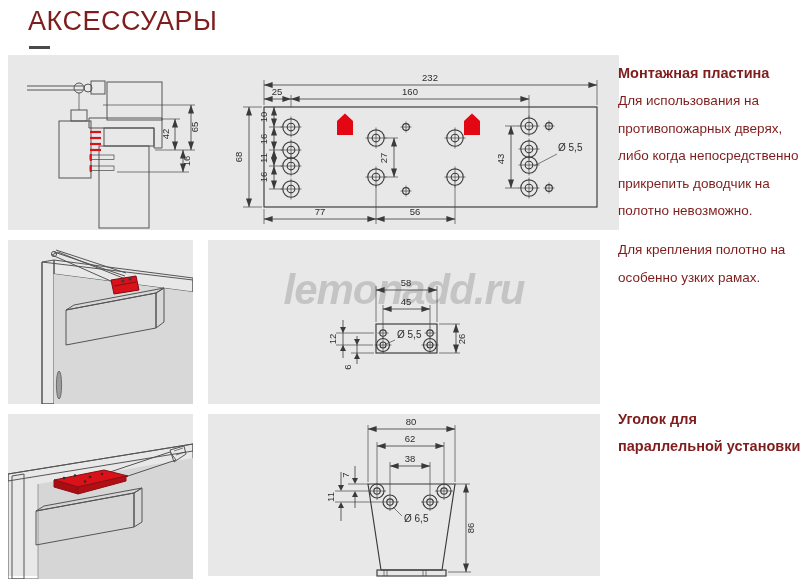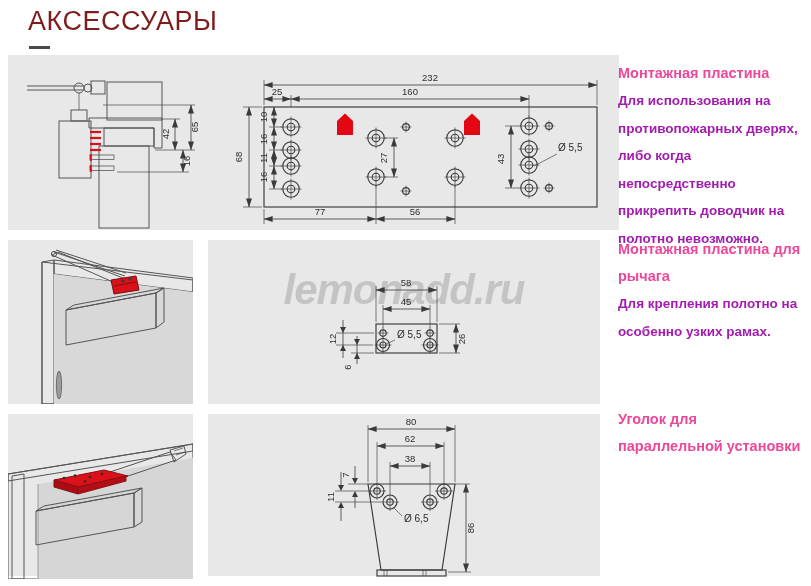--- a/index.html
+++ b/index.html
@@ -13,22 +13,22 @@
   }
   .title-dash{position:absolute;left:29px;top:46px;width:21px;height:2.5px;background:#4a4a4a;}
   .panel{position:absolute;background:#e8e8e8;}
   .p-left{left:8px;width:185px;}
   .p-mid{left:208px;width:392px;}
   .r1{top:55px;height:175px;padding-left:19px;}
   .r2{top:240px;height:164px;}
   .r3{top:414px;height:162px;}
   .text-col{position:absolute;left:618px;width:186px;}
   .t1{top:60px;} .t2{top:236px;} .t3{top:406px;}
-  .text-col h3{margin:0;font-size:14.5px;font-weight:700;line-height:27px;color:#ec4899;}
-  .text-col p{margin:0;font-size:13.5px;line-height:27.5px;color:#a21caf;font-weight:bold;}
+  .text-col h3{margin:0;font-size:14.5px;font-weight:700;line-height:27px;color:#7f1d1d;}
+  .text-col p{margin:0;font-size:13.5px;line-height:27.5px;color:#7f1d1d;}
   svg{display:block;}
   svg text{font-family:"Liberation Sans",sans-serif;font-size:9.5px;fill:#2d2d2d;}
   svg text.dia{font-size:10px;}
   .ln{fill:none;stroke:#3a3a3a;stroke-width:1.15;}
   .thin{fill:none;stroke:#3a3a3a;stroke-width:0.65;}
   .dimline{fill:none;stroke:#3a3a3a;stroke-width:0.8;}
   .arrp{fill:#3a3a3a;stroke:none;}
   .wm{font-size:42px;font-weight:700;font-style:italic;fill:#9f9f9f;opacity:.48;letter-spacing:-1px;}
   .oln{fill:none;stroke:#555;stroke-width:1;}
 </style>
@@ -275,21 +275,20 @@
     <polygon points="146,99 152,99 149,105" class="arrp"></polygon>
       <polygon points="146,119 152,119 149,113" class="arrp"></polygon>
     <text x="143" y="127" text-anchor="middle" transform="rotate(-90,143,127)">6</text>
 
     <text x="189" y="98" class="dia">Ø 5,5</text>
     <line x1="187" y1="100" x2="178" y2="104" class="thin"></line>
   </svg>
 </div>
 
 <div class="text-col t2">
-  <h3>Монтажная пластина для рычага</h3>
   <p>Для крепления полотно на особенно узких рамах.</p>
 </div>
 
 <div class="panel p-left r3">
   <svg width="185" height="165" viewBox="0 0 185 165">
 
     <polygon points="0,60 185,30 185,165 0,165" fill="#cfcfcf" class="oln"></polygon>
     <polygon points="0,60 185,30 185,37 0,67" fill="#bdbdbd" class="oln"></polygon>
     <polygon points="4,62 16,60 16,165 4,165" fill="#e3e3e3" class="oln"></polygon>
     <polygon points="30,70 185,44 185,165 30,165" fill="#d6d6d6"></polygon>

